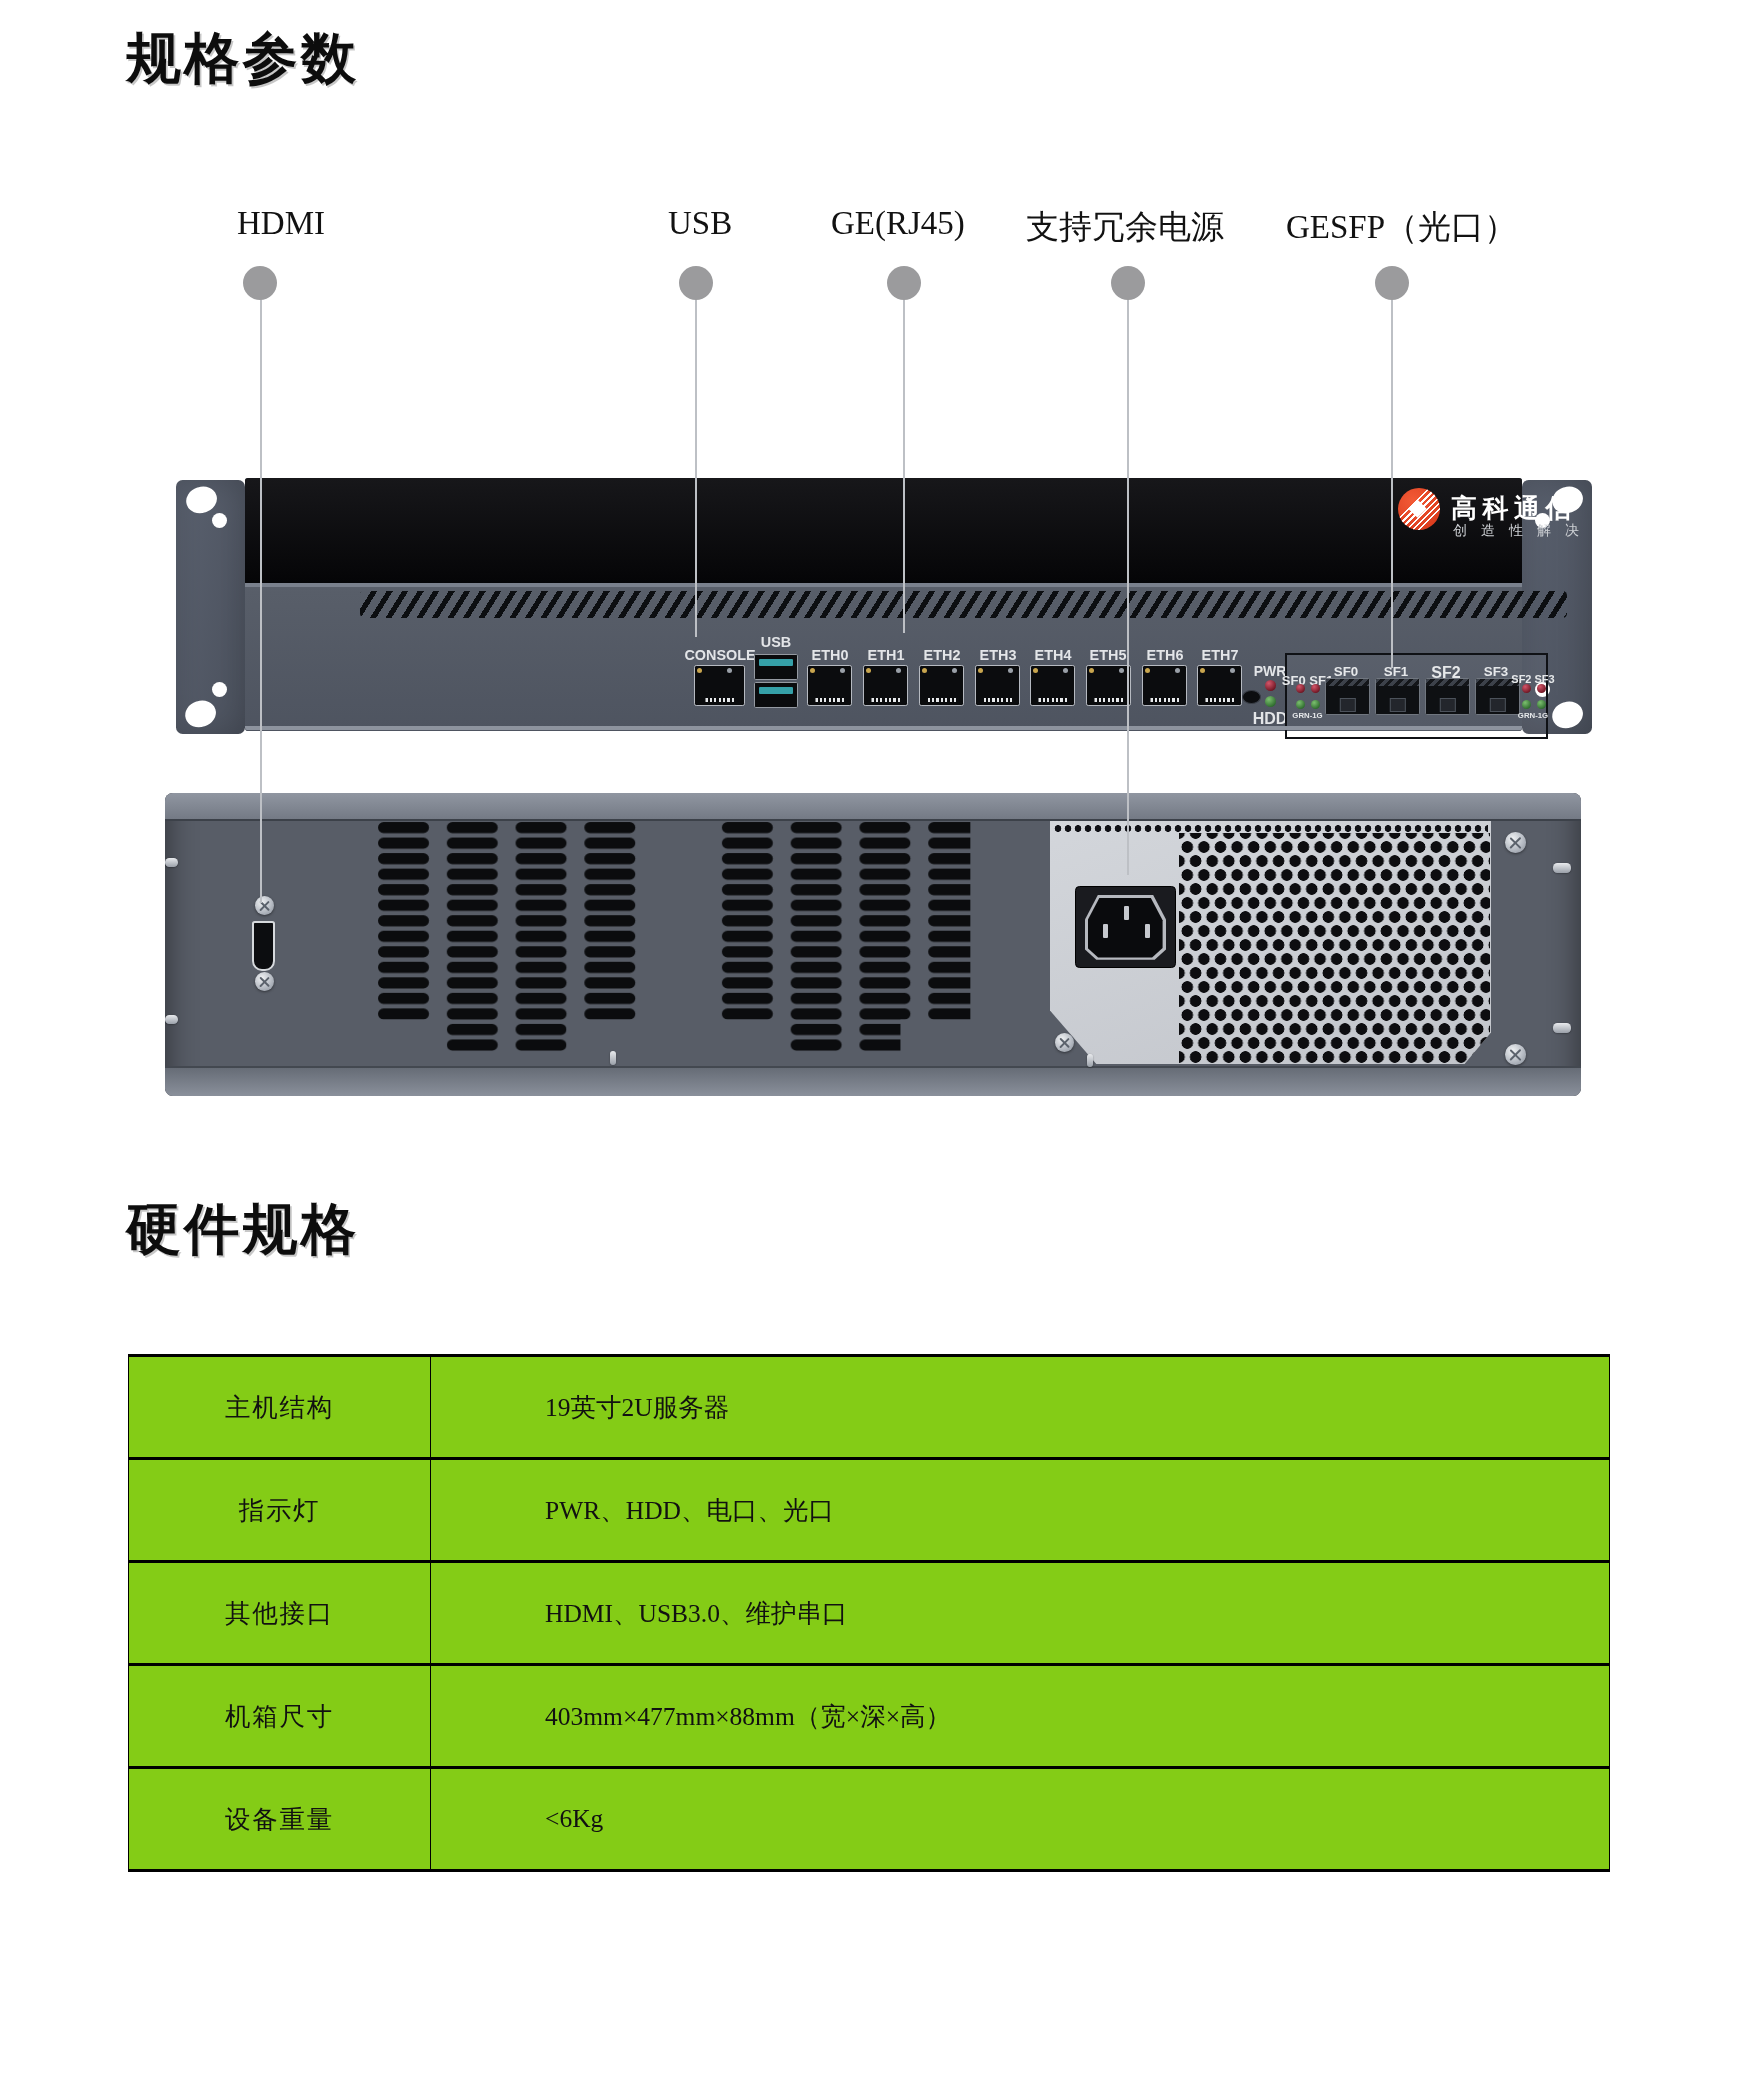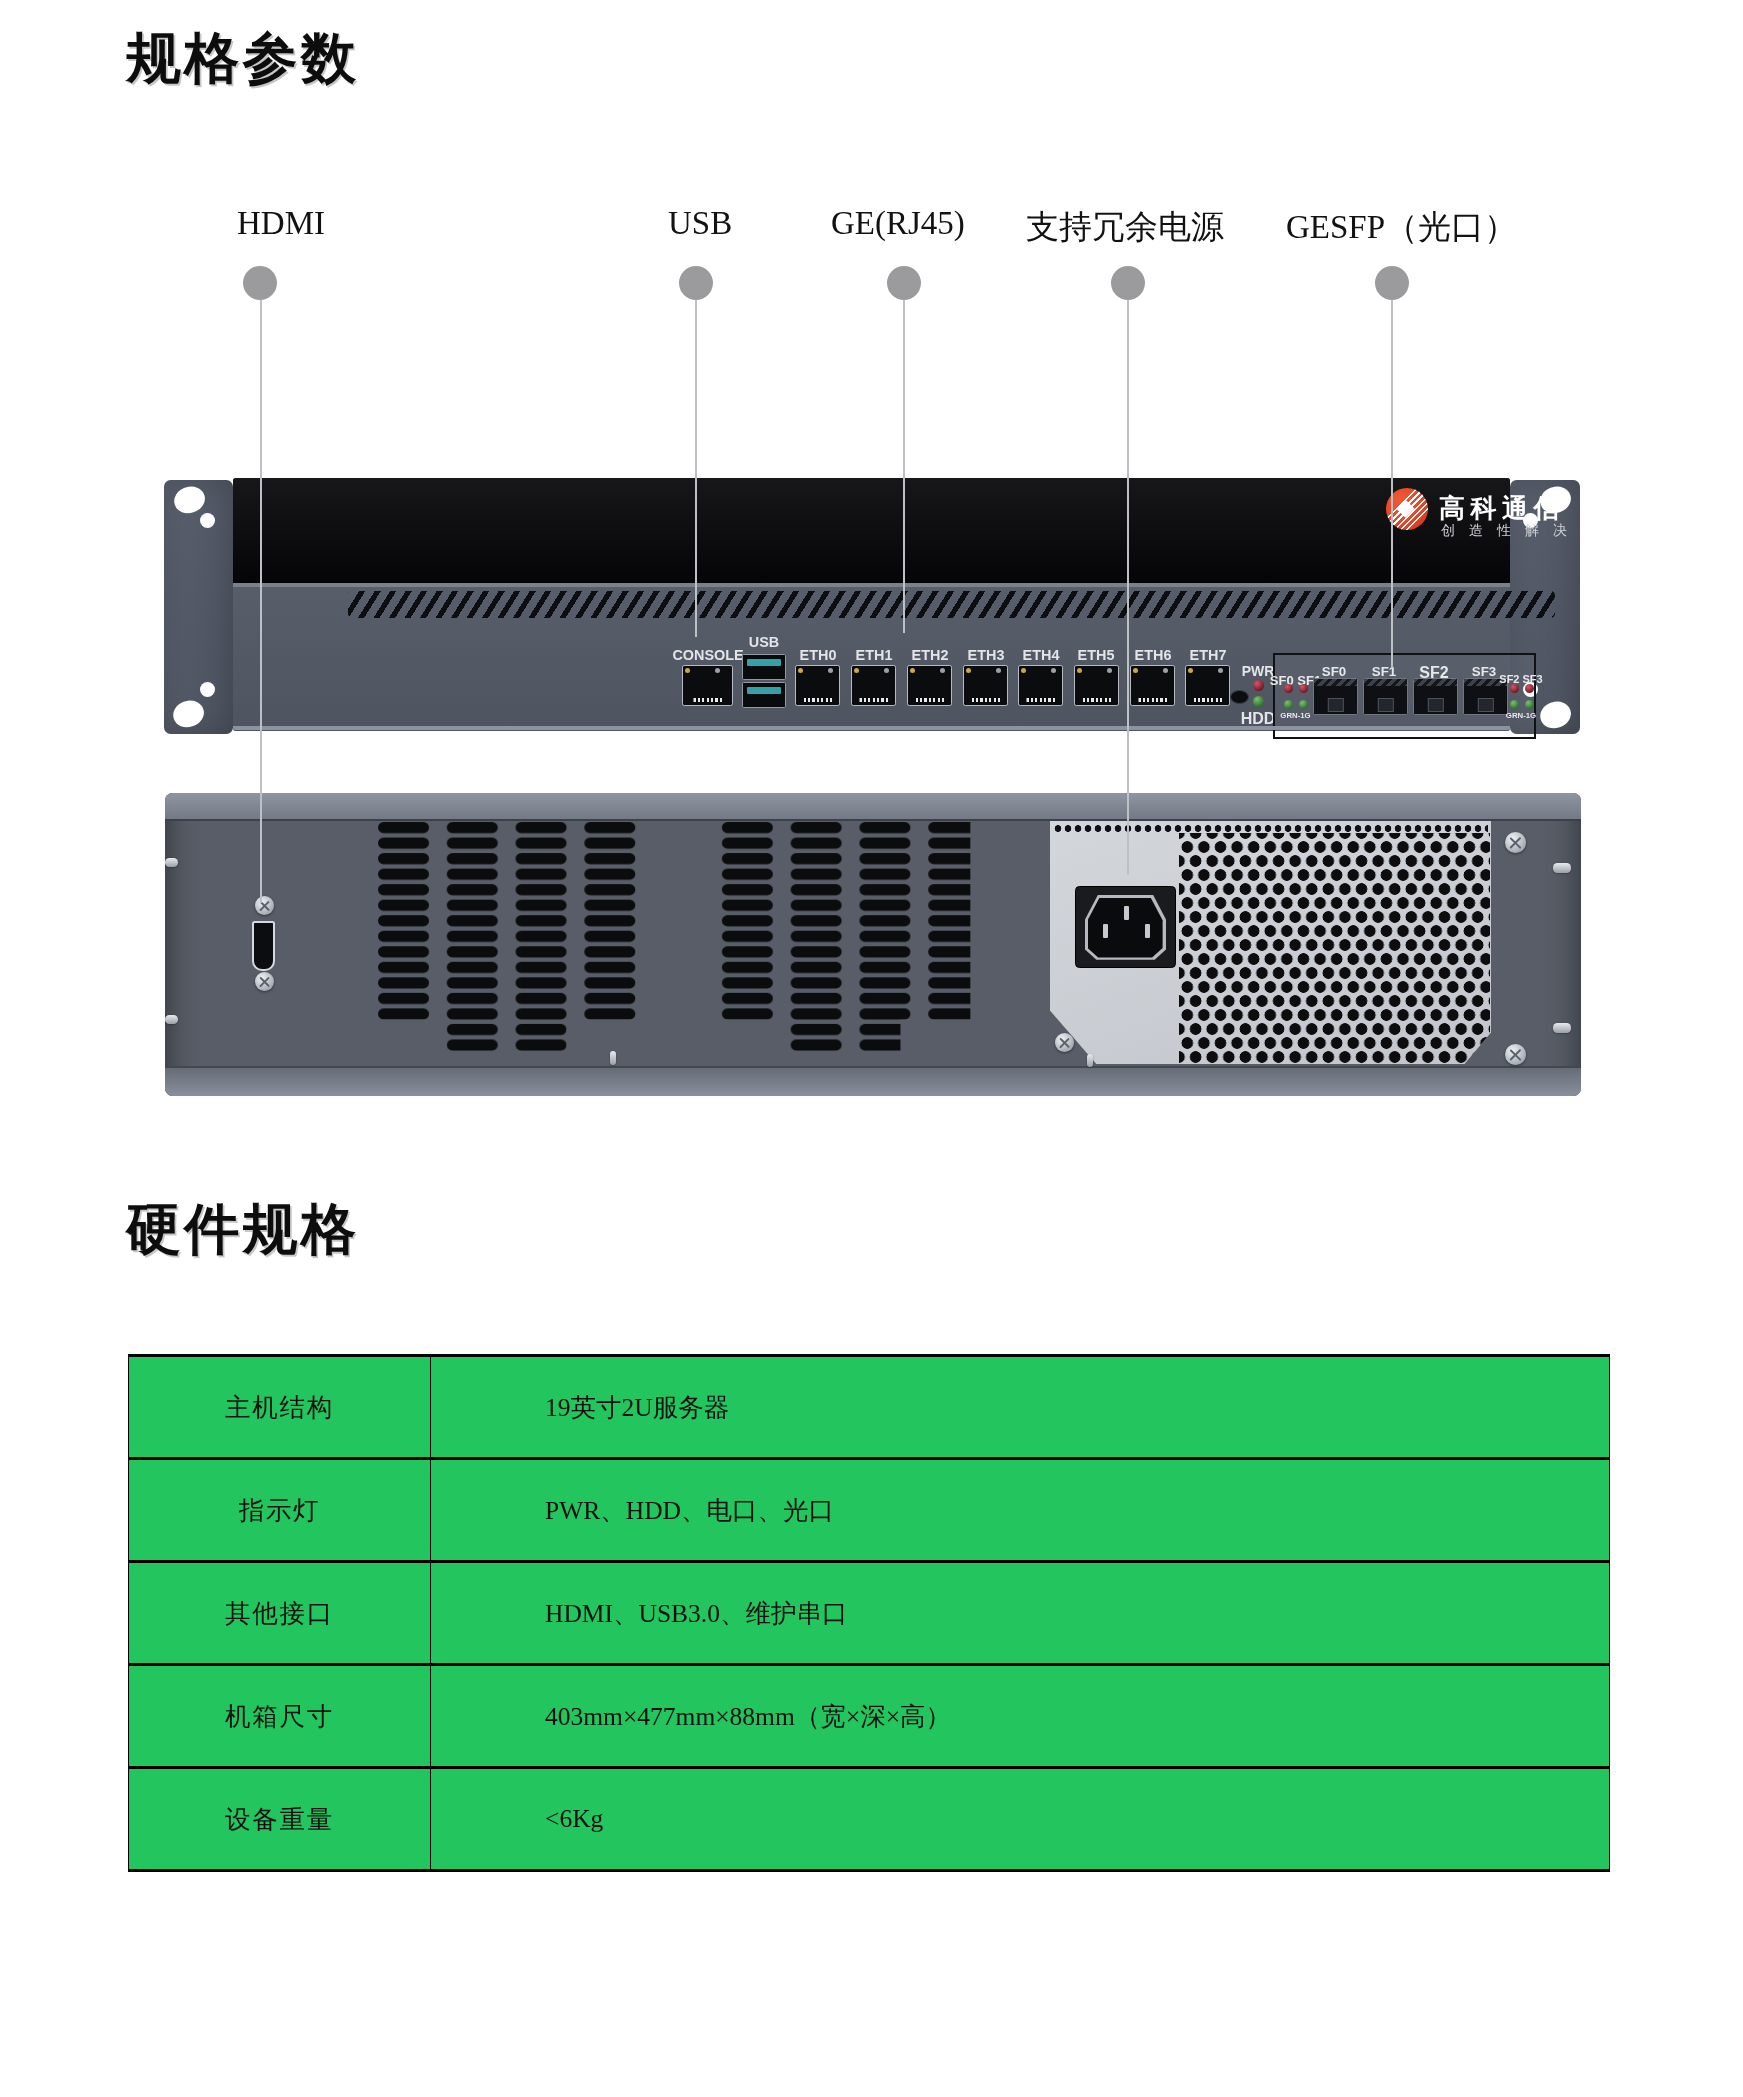--- a/index.html
+++ b/index.html
@@ -16,21 +16,21 @@
   }
   #title-spec{top:22px;}
   #title-hw{top:1193px;}
 
   
   .co-label{position:absolute;top:205px;font-size:33px;color:#121212;white-space:nowrap;}
   .co-dot{position:absolute;top:266px;width:34px;height:34px;border-radius:50%;background:#9b9b9d;z-index:41;}
   .co-line{position:absolute;top:298px;width:2.2px;background:#bdc0c5;z-index:40;}
 
   
-  #front{left:164px;top:478px;width:1416px;height:256px;}
+  #front{left:176px;top:478px;width:1416px;height:256px;}
   .ear{position:absolute;background:linear-gradient(100deg,#5b6270,#4b515d);border-radius:6.7px;box-shadow:inset 0 0 33px rgba(0,0,0,.18);}
   .hole{position:absolute;background:#fff;border-radius:50%;}
   .hole.oval{transform:rotate(-18deg);}
   #chassis{position:absolute;left:69px;top:0;width:1277px;height:253px;
     background:linear-gradient(#6a717d,#585e69 45%,#4e5460);border-radius:2.8px;}
   #bezel{position:absolute;left:0;top:0;width:1277px;height:105px;
     background:linear-gradient(#17171a,#050507);border-radius:2.8px 2.8px 0 0;}
   #bezel-line{position:absolute;left:0;top:105px;width:1277px;height:3.9px;background:#7a818d;}
   #front-bottom{position:absolute;left:69px;top:248px;width:1277px;height:4.4px;background:#8d939e;border-radius:0 0 2.8px 2.8px;}
 
@@ -108,21 +108,21 @@
   #inlet{position:absolute;left:25px;top:65px;width:101px;height:82px;background:#1a1b1f;
     border:1.1px solid #000;border-radius:4.4px;box-sizing:border-box;}
   .c14-out{position:absolute;left:9px;top:7.8px;width:81px;height:65px;background:#b6b9bf;
     clip-path:polygon(16% 0,84% 0,100% 38%,100% 84%,86% 100%,14% 100%,0 84%,0 38%);}
   .c14-in{position:absolute;left:11.6px;top:10.5px;width:75px;height:60px;background:#0a0b0d;
     clip-path:polygon(16% 0,84% 0,100% 38%,100% 84%,86% 100%,14% 100%,0 84%,0 38%);}
   .pin{position:absolute;width:5px;height:14.4px;background:#c6c9ce;border-radius:1.1px;}
 
   
   #spec{position:absolute;left:128px;top:1354px;width:1482px;
-    border-top:3.3px solid #000;border-left:1.7px solid #000;border-right:1.7px solid #000;box-sizing:border-box;background:#22c55e;}
+    border-top:3.3px solid #000;border-left:1.7px solid #000;border-right:1.7px solid #000;box-sizing:border-box;background:#84cc16;}
   .trow{display:flex;height:100px;border-bottom:3.3px solid #000;}
   .tlabel{width:301px;border-right:1.7px solid #000;display:flex;align-items:center;justify-content:center;
     font-size:25.5px;letter-spacing:1.7px;}
   .tvalue{flex:1;display:flex;align-items:center;padding-left:114px;font-size:25.5px;white-space:pre;}
 </style>
 </head>
 <body>
 
 <div id="title-spec" class="sec-title">规格参数</div>
 <div id="title-hw" class="sec-title">硬件规格</div>

